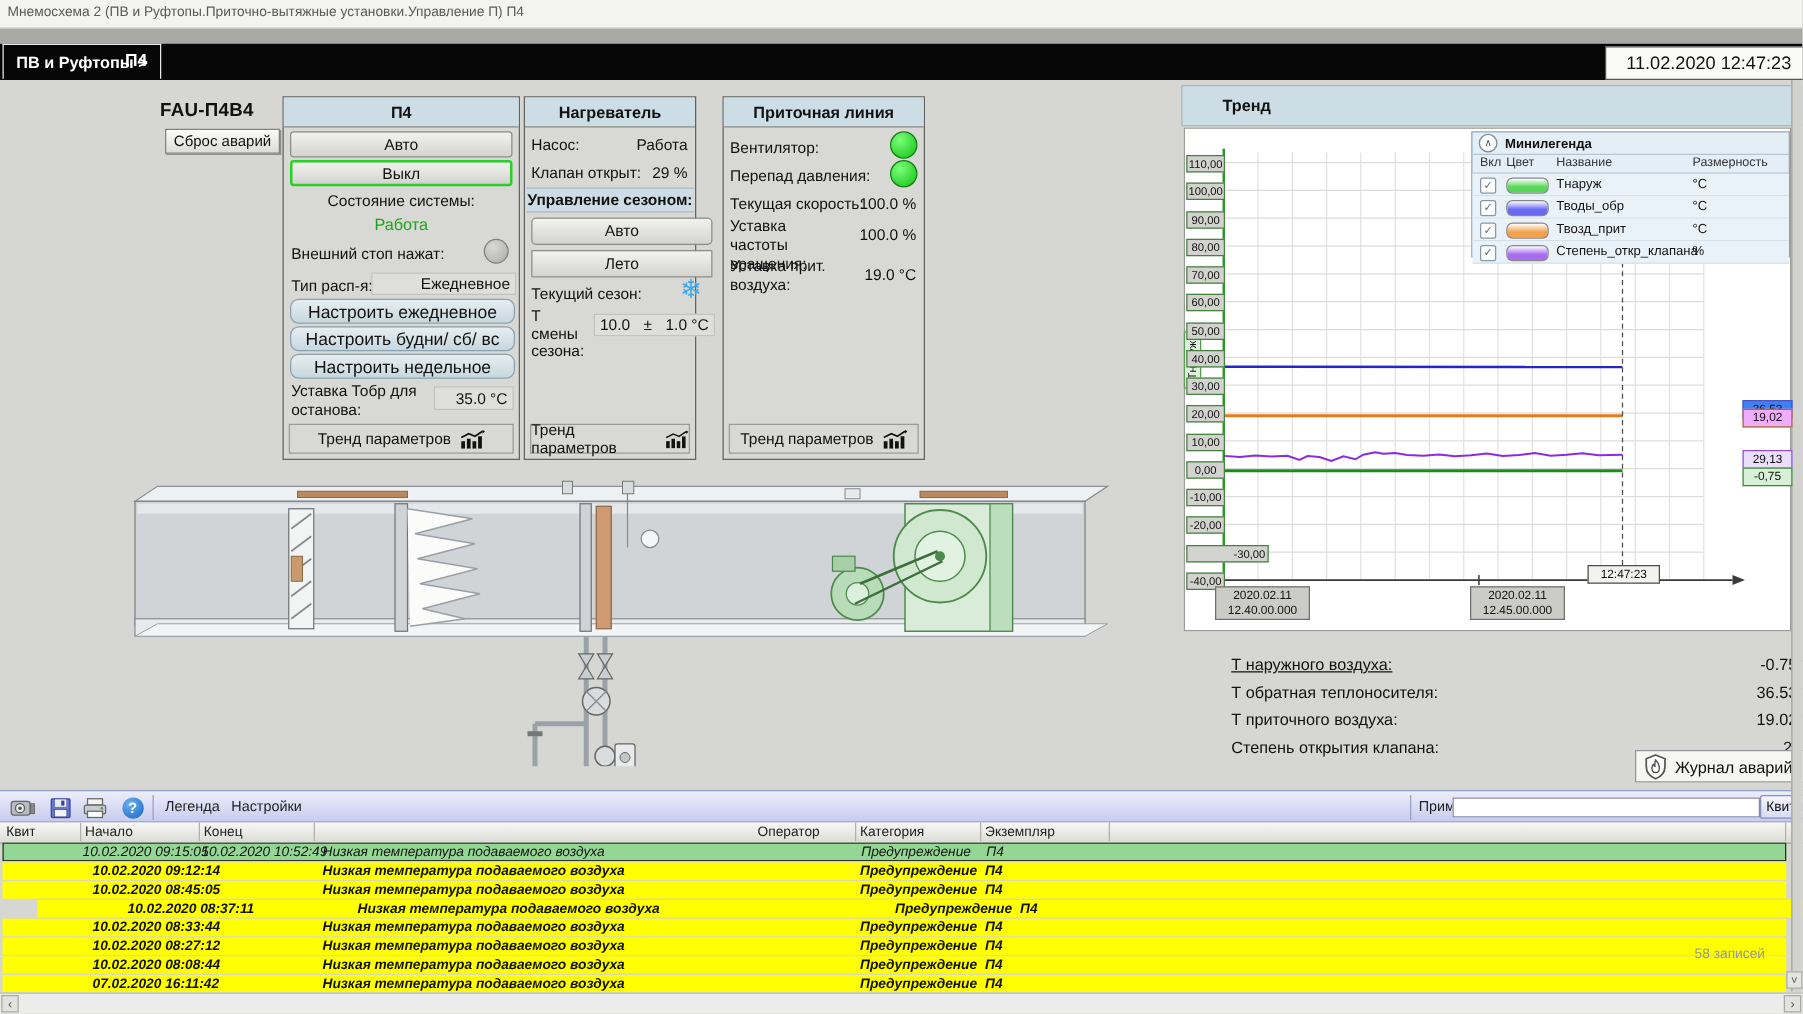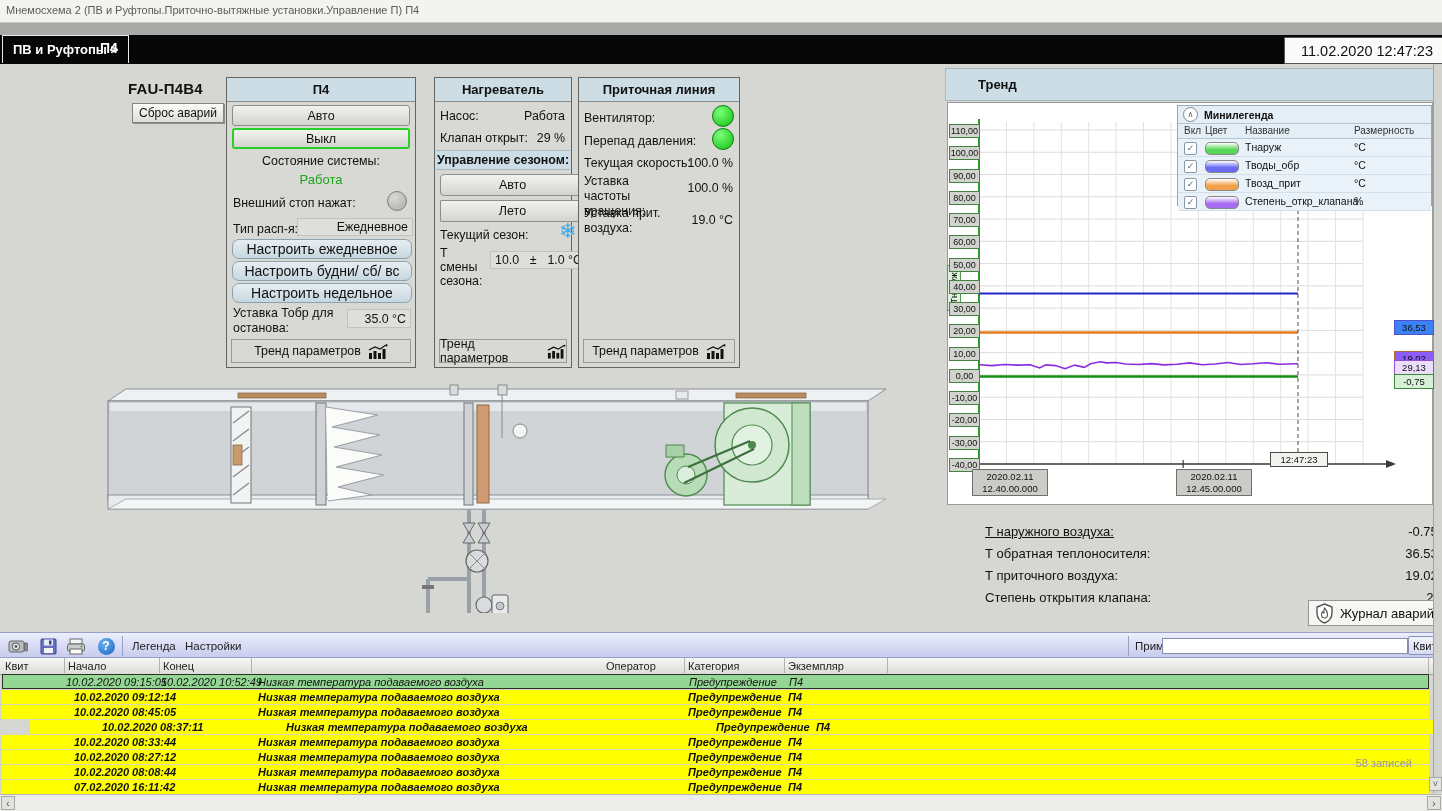--- a/index.html
+++ b/index.html
@@ -21,21 +21,21 @@
   
   .fau{left:128px;top:80px;font-size:15px;font-weight:bold;letter-spacing:.2px}
   .btn{background:linear-gradient(#fbfbf9,#dcdcd8);border:1px solid #848480;font-size:12px;
     display:flex;align-items:center;justify-content:center;box-sizing:border-box;cursor:default}
   .reset{left:132px;top:103px;width:92px;height:20px;box-shadow:1px 1px 0 #8c8c88}
   
   .panel{top:77px;height:291px;background:#d8d8d4;border:1px solid #63635f;box-sizing:border-box}
   .panel .hdr{position:absolute;left:0;top:0;right:0;height:23px;background:#cddde5;border-bottom:1px solid #8a8a86;
     display:flex;align-items:center;justify-content:center;font-size:13px;font-weight:bold}
   .p4{left:226px;width:190px}
-  .heater{left:434px;width:138px}
+  .heater{left:419px;width:138px}
   .supply{left:578px;width:162px}
   .gbtn{position:absolute;background:linear-gradient(#f2f2ef,#d3d3cf);border:1px solid #8d8d89;border-radius:3px;
     font-size:12.5px;display:flex;align-items:center;justify-content:center;box-sizing:border-box}
   .bluebtn{position:absolute;background:linear-gradient(#e7eef2,#c7d7df);border:1px solid #8ba3af;border-radius:7px;
     font-size:14px;display:flex;align-items:center;justify-content:center;box-sizing:border-box}
   .lbl{position:absolute;font-size:12.4px}
   .val{position:absolute;font-size:12.4px;text-align:right}
   .field{position:absolute;background:#dededa;border:1px solid #c2c2be;font-size:12.4px;
     display:flex;align-items:center;justify-content:flex-end;padding:0 4px;box-sizing:border-box}
   .statecirc{position:absolute;width:18px;height:18px;border-radius:50%;
@@ -373,33 +373,33 @@
     <div class="ytick" style="left: 1px; top: 110.067px;">70,00</div>
     <div class="ytick" style="left: 1px; top: 132.333px;">60,00</div>
     <div class="ytick" style="left: 1px; top: 154.6px;">50,00</div>
     <div class="ytick" style="left: 1px; top: 176.867px;">40,00</div>
     <div class="ytick" style="left: 1px; top: 199.133px;">30,00</div>
     <div class="ytick" style="left: 1px; top: 221.4px;">20,00</div>
     <div class="ytick" style="left: 1px; top: 243.667px;">10,00</div>
     <div class="ytick" style="left: 1px; top: 265.933px;">0,00</div>
     <div class="ytick" style="left: 1px; top: 288.2px;">-10,00</div>
     <div class="ytick" style="left: 1px; top: 310.467px;">-20,00</div>
-    <div class="ytick" style="left: 1px; top: 332.733px;">-30,00</div>
+    <div class="ytick" style="left: 1px; top: 332.733px; padding-left: 35px;">-30,00</div>
     <div class="ytick" style="left: 1px; top: 355px;">-40,00</div>
     <div class="cursorlab" style="left: 322px; top: 349px; width: 56px;">12:47:23</div>
     <div class="xlab" style="left: 24px; top: 366px;">
       <div>2020.02.11</div>
       <div>12.40.00.000</div>
     </div>
     <div class="xlab" style="left: 228px; top: 366px;">
       <div>2020.02.11</div>
       <div>12.45.00.000</div>
     </div>
     <div class="curval" style="left: 446px; top: 185px; border: 1px solid rgb(80, 80, 200); background: #3b82f6; margin-top: 32px;">36,53</div>
-    <div class="curval" style="left: 446px; top: 224px; border: 1px solid rgb(176, 104, 48); background: #8b5cf6; margin-top: 24px;">19,02</div>
+    <div class="curval" style="left: 446px; top: 224px; border: 1px solid rgb(176, 104, 48); background: #f0abfc;">19,02</div>
     <div class="curval" style="left: 446px; top: 257px; border: 1px solid rgb(144, 80, 208); background: rgb(236, 222, 250);">29,13</div>
     <div class="curval" style="left: 446px; top: 271px; border: 1px solid rgb(58, 138, 58); background: rgb(216, 240, 216);">-0,75</div>
   </div>
 
 <div id="readings">
     <div class="abs readlbl" style="top: 524px; text-decoration: underline;">Т наружного воздуха:</div>
     <div class="abs readval" style="top: 524px;">-0.75 °C</div>
     <div class="abs readlbl" style="top: 546px;">Т обратная теплоносителя:</div>
     <div class="abs readval" style="top: 546px;">36.53 °C</div>
     <div class="abs readlbl" style="top: 568px;">Т приточного воздуха:</div>

